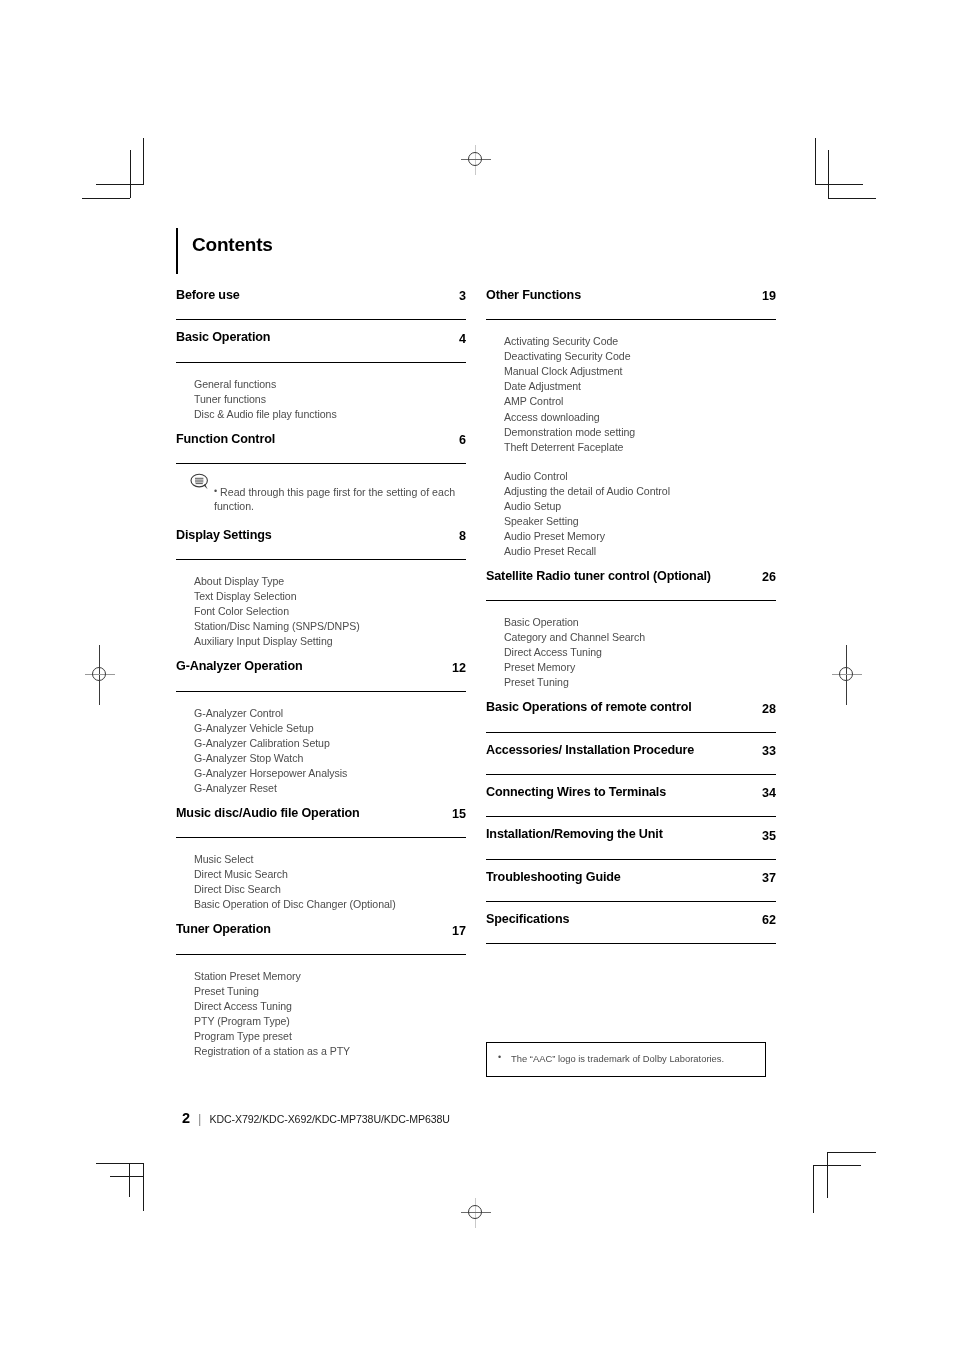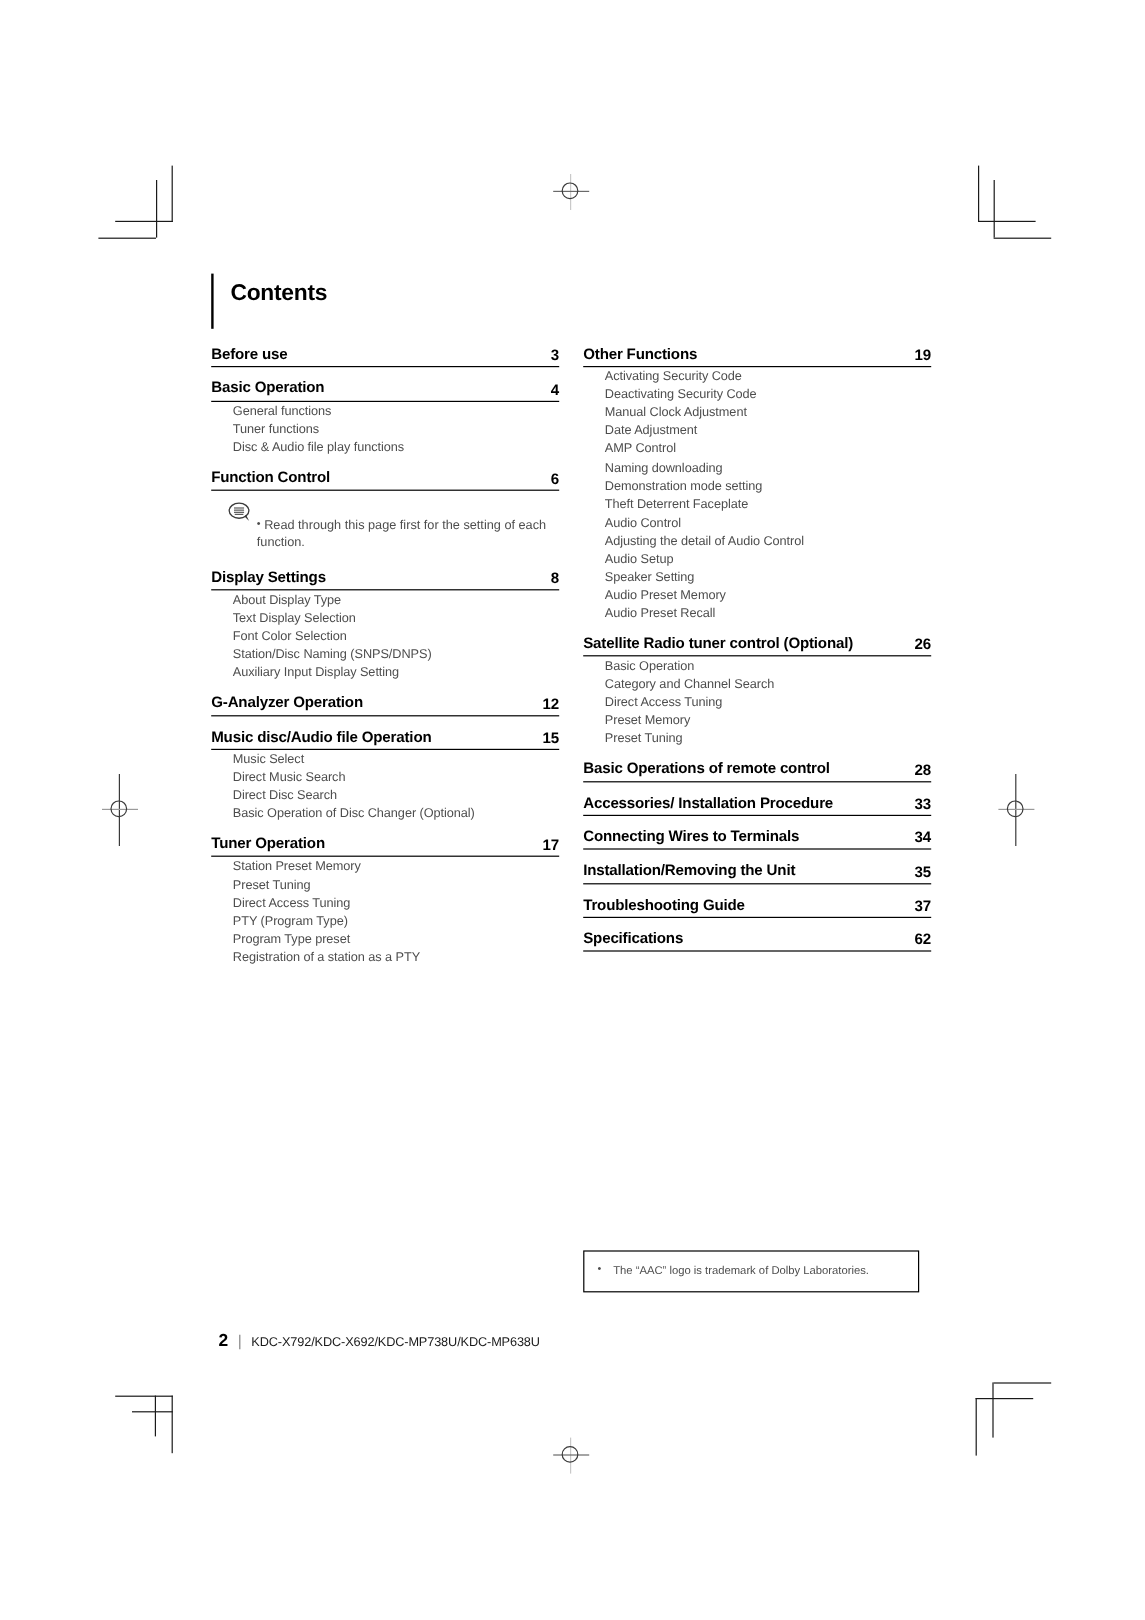--- a/index.html
+++ b/index.html
@@ -65,21 +65,21 @@
   
   .cols { display: flex; gap: 20px; }
   .col { width: 290px; }
 
   
   .entry {
     display: flex;
     align-items: baseline;
     justify-content: space-between;
     border-bottom: 1.6px solid #000;
-    padding-bottom: 2px;
+    padding-bottom: 16px;
     margin-top: 10px;
   }
   .entry:first-child { margin-top: 0; }
   .entry .etitle {
     font-size: 12.6px;
     font-weight: bold;
     color: #000;
     letter-spacing: -0.15px;
     line-height: 1.22;
   }
@@ -88,21 +88,21 @@
     font-weight: bold;
     color: #000;
     padding-left: 8px;
     white-space: nowrap;
     align-self: flex-end;
   }
   .entry.two-line { align-items: flex-end; }
 
   .sublist {
     list-style: none;
-    margin: 1px 0 0 0;
+    margin: 14px 0 0 0;
     padding: 0 0 0 18px;
   }
   .sublist li {
     font-size: 10.6px;
     color: #4d4d4d;
     line-height: 1.42;
     letter-spacing: -0.05px;
   }
 
   
@@ -267,20 +267,28 @@
           <li>About Display Type</li>
           <li>Text Display Selection</li>
           <li>Font Color Selection</li>
           <li>Station/Disc Naming (SNPS/DNPS)</li>
           <li>Auxiliary Input Display Setting</li>
         </ul>
         <div class="entry">
           <div class="etitle">G-Analyzer Operation</div>
           <div class="epage">12</div>
         </div>
+        <ul class="sublist">
+          <li>G-Analyzer Control</li>
+          <li>G-Analyzer Vehicle Setup</li>
+          <li>G-Analyzer Calibration Setup</li>
+          <li>G-Analyzer Stop Watch</li>
+          <li>G-Analyzer Horsepower Analysis</li>
+          <li>G-Analyzer Reset</li>
+        </ul>
         <div class="entry two-line">
           <div class="etitle">Music disc/Audio file Operation</div>
           <div class="epage">15</div>
         </div>
         <ul class="sublist">
           <li>Music Select</li>
           <li>Direct Music Search</li>
           <li>Direct Disc Search</li>
           <li>Basic Operation of Disc Changer (Optional)</li>
         </ul>
@@ -301,21 +309,21 @@
         <div class="entry">
           <div class="etitle">Other Functions</div>
           <div class="epage">19</div>
         </div>
         <ul class="sublist">
           <li>Activating Security Code</li>
           <li>Deactivating Security Code</li>
           <li>Manual Clock Adjustment</li>
           <li>Date Adjustment</li>
           <li>AMP Control</li>
-          <li>Naming downloading</li>
+          <li>Access downloading</li>
           <li>Demonstration mode setting</li>
           <li>Theft Deterrent Faceplate</li>
         </ul>
         <ul class="sublist">
           <li>Audio Control</li>
           <li>Adjusting the detail of Audio Control</li>
           <li>Audio Setup</li>
           <li>Speaker Setting</li>
           <li>Audio Preset Memory</li>
           <li>Audio Preset Recall</li>

